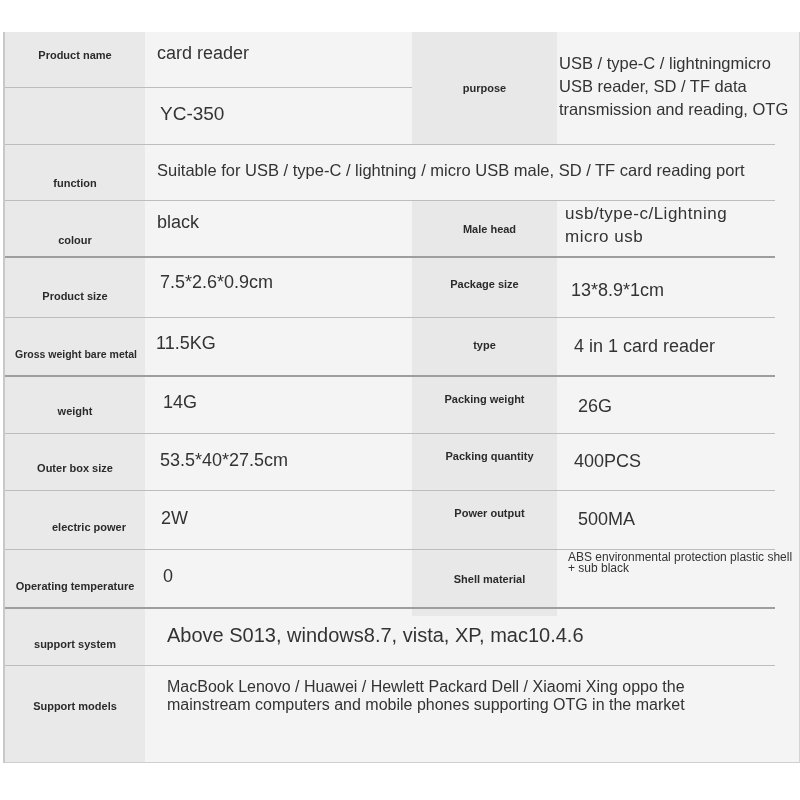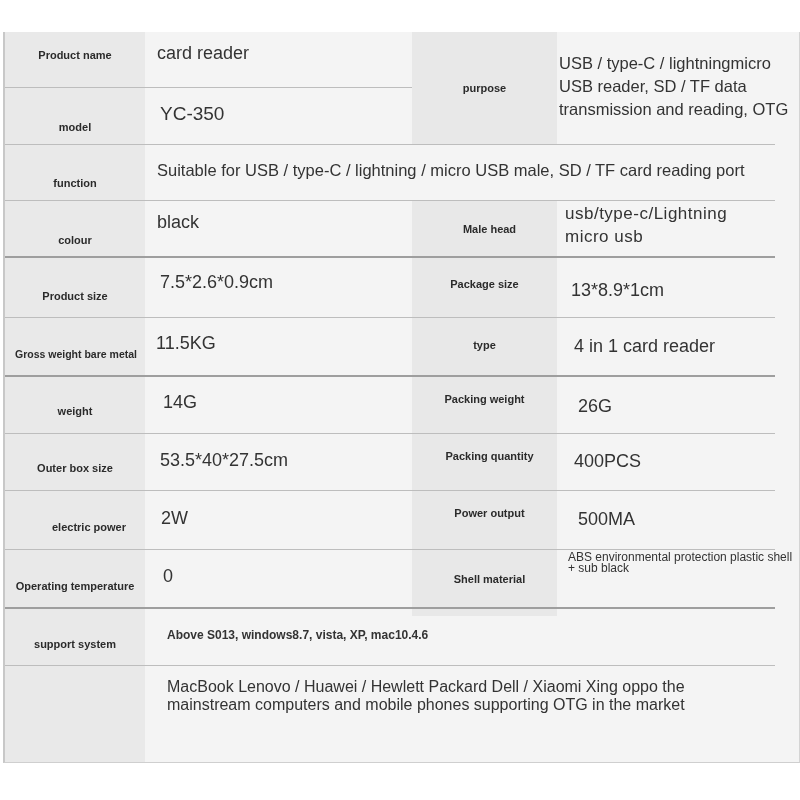--- a/index.html
+++ b/index.html
@@ -32,21 +32,20 @@
   <div class="hline thick" style="left:0; top:343px; width:770px;"></div>
   <div class="hline" style="left:0; top:401px; width:770px;"></div>
   <div class="hline" style="left:0; top:458px; width:770px;"></div>
   <div class="hline" style="left:0; top:517px; width:770px;"></div>
   <div class="hline thick" style="left:0; top:575px; width:770px;"></div>
   <div class="hline" style="left:0; top:633px; width:770px;"></div>
 
   <div class="cell lbl" style="left:0; top:0; width:140px; height:55px; padding-bottom:10px;">Product name</div>
   <div class="cell val" style="left:152px; top:0; width:250px; height:55px; padding-bottom:12px;">card reader</div>
 
-  <div class="cell lbl" style="left:0; top:56px; width:140px; height:56px; padding-top:22px;">model</div>
   <div class="cell val" style="left:155px; top:56px; width:250px; height:56px; padding-bottom:4px; font-size:19px;">YC-350</div>
 
   <div class="cell lbl" style="left:0; top:113px; width:140px; height:55px; padding-top:20px;">function</div>
   <div class="cell val" style="left:152px; top:113px; width:645px; height:55px; padding-bottom:4px; font-size:16.5px;">Suitable for USB / type-C / lightning / micro USB male, SD / TF card reading port</div>
 
   <div class="cell lbl" style="left:0; top:169px; width:140px; height:55px; padding-top:22px;">colour</div>
   <div class="cell val" style="left:152px; top:169px; width:250px; height:55px; padding-bottom:12px;">black</div>
 
   <div class="cell lbl" style="left:0; top:226px; width:140px; height:59px; padding-top:16px;">Product size</div>
   <div class="cell val" style="left:155px; top:226px; width:250px; height:59px; padding-bottom:10px;">7.5*2.6*0.9cm</div>
@@ -60,22 +59,23 @@
   <div class="cell lbl" style="left:0; top:402px; width:140px; height:56px; padding-top:12px;">Outer box size</div>
   <div class="cell val" style="left:155px; top:402px; width:250px; height:56px; padding-bottom:4px;">53.5*40*27.5cm</div>
 
   <div class="cell lbl" style="left:0; top:459px; width:140px; height:58px; padding-top:14px;padding-left:28px;">electric power</div>
   <div class="cell val" style="left:156px; top:459px; width:250px; height:58px; padding-bottom:4px;">2W</div>
 
   <div class="cell lbl" style="left:0; top:518px; width:140px; height:57px; padding-top:14px;">Operating temperature</div>
   <div class="cell val" style="left:158px; top:518px; width:250px; height:57px; padding-bottom:4px;">0</div>
 
   <div class="cell lbl" style="left:0; top:577px; width:140px; height:56px; padding-top:14px;">support system</div>
-  <div class="cell val" style="left:162px; top:577px; width:620px; height:56px; padding-bottom:4px; font-size:12px;font-weight:bold;">Above S013, windows8.7, vista, XP, mac10.4.6</div>
+  <div class="cell val" style="left:162px; top:577px; width:620px; height:56px; padding-bottom:4px; font-size:20px;">Above S013, windows8.7, vista, XP, mac10.4.6</div>
 
+  <div class="cell lbl" style="left:0; top:634px; width:140px; height:96px; padding-bottom:16px;">Support models</div>
   <div class="cell val multiline" style="left:162px; top:646px; width:560px; height:50px; font-size:16px; align-items:flex-start;">MacBook Lenovo / Huawei / Hewlett Packard Dell / Xiaomi Xing oppo the mainstream computers and mobile phones supporting OTG in the market</div>
 
   <div class="cell lbl" style="left:407px; top:0; width:145px; height:112px;">purpose</div>
   <div class="cell val multiline" style="left:554px; top:20px; width:240px; height:92px; font-size:16.5px; line-height:1.4; align-items:flex-start;">USB / type-C / lightningmicro USB reader, SD / TF data transmission and reading, OTG</div>
 
   <div class="cell lbl" style="left:407px; top:169px; width:155px; height:55px;">Male head</div>
   <div class="cell val multiline" style="left:560px; top:171px; width:200px; height:50px; font-size:17px; line-height:1.35; align-items:flex-start; letter-spacing:0.5px;">usb/type-c/Lightning micro usb</div>
 
   <div class="cell lbl" style="left:407px; top:226px; width:145px; height:59px; padding-bottom:8px;">Package size</div>
   <div class="cell val" style="left:566px; top:226px; width:220px; height:59px; padding-top:6px;text-align:center;">13*8.9*1cm</div>

